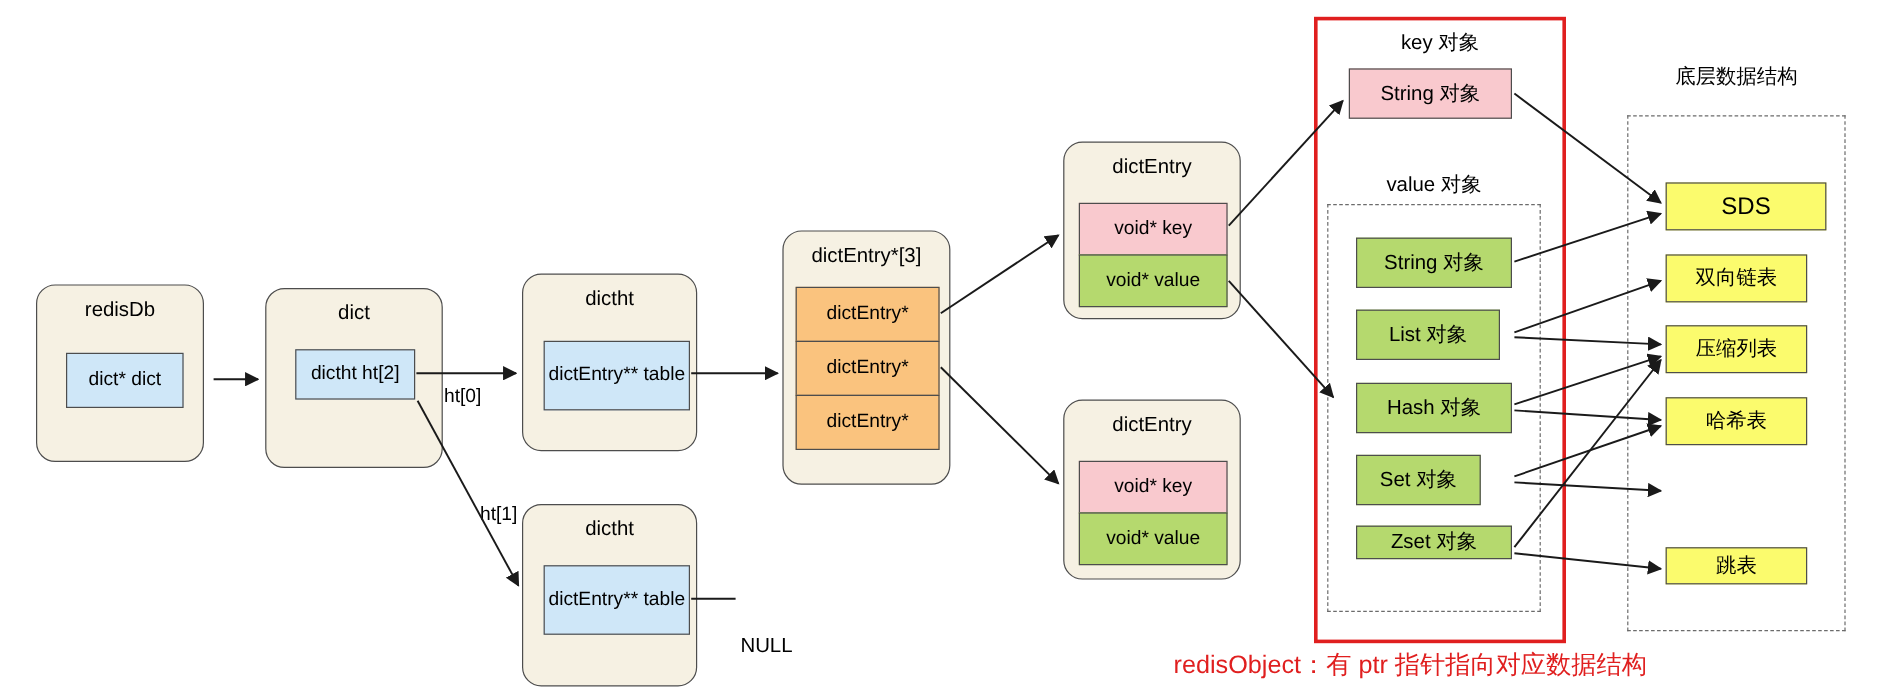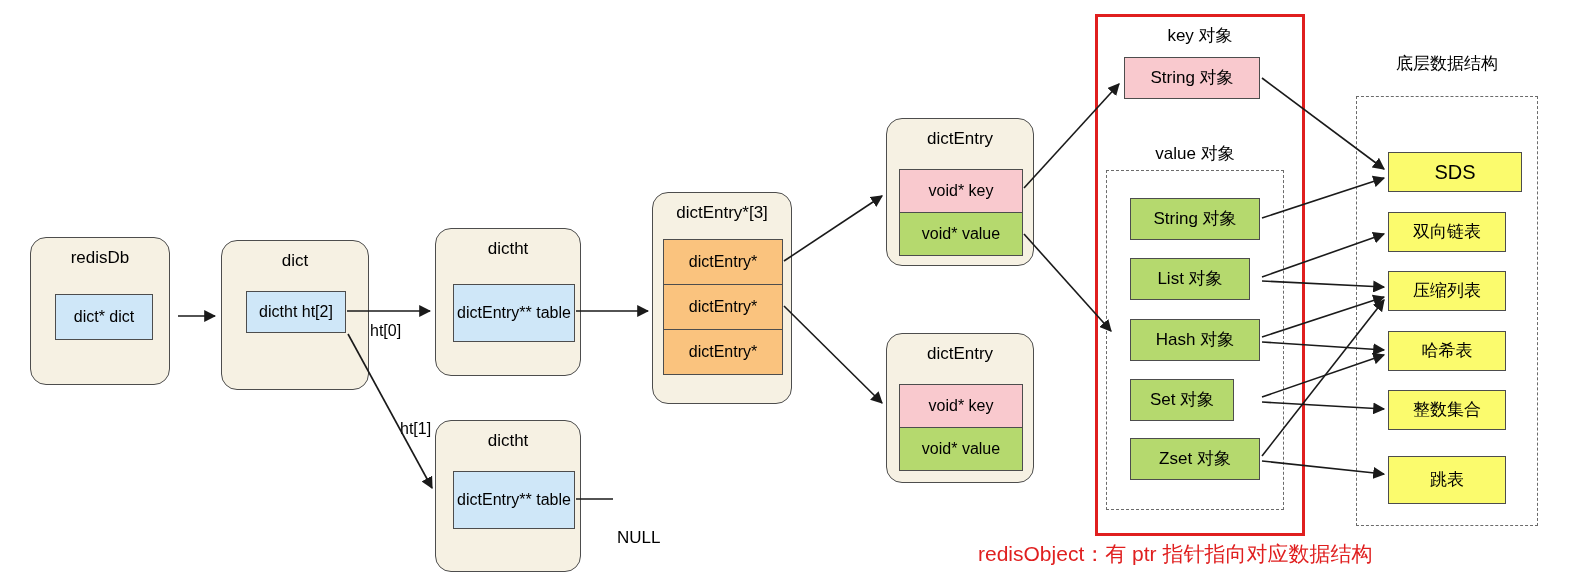--- a/index.html
+++ b/index.html
@@ -81,30 +81,29 @@
 
   <div class="sec-label" style="left:1095px; top:24px; width:210px;">key 对象</div>
   <div class="field pink" style="left:1124px; top:57px; width:136px; height:42px; font-size:17px;">String 对象</div>
 
   <div class="sec-label" style="left:1106px; top:142px; width:178px;">value 对象</div>
   <div class="dashed" style="left:1106px; top:170px; width:178px; height:340px;"></div>
   <div class="field green" style="left:1130px; top:198px; width:130px; height:42px; font-size:17px;">String 对象</div>
   <div class="field green" style="left:1130px; top:258px; width:120px; height:42px; font-size:17px;">List 对象</div>
   <div class="field green" style="left:1130px; top:319px; width:130px; height:42px; font-size:17px;">Hash 对象</div>
   <div class="field green" style="left:1130px; top:379px; width:104px; height:42px; font-size:17px;text-align:right;">Set 对象</div>
-  <div class="field green" style="left:1130px; top:438px; width:130px; height:42px; font-size:17px;">Zset 对象</div>
+  <div class="field green" style="left:1130px; top:438px; width:130px; height:28px; font-size:17px;">Zset 对象</div>
 
   <div class="sec-label" style="left:1356px; top:52px; width:182px;">底层数据结构</div>
   <div class="dashed" style="left:1356px; top:96px; width:182px; height:430px;"></div>
   <div class="field yellow" style="left:1388px; top:152px; width:134px; height:40px; font-size:20px;">SDS</div>
   <div class="field yellow" style="left:1388px; top:212px; width:118px; height:40px; font-size:17px;">双向链表</div>
   <div class="field yellow" style="left:1388px; top:271px; width:118px; height:40px; font-size:17px;">压缩列表</div>
   <div class="field yellow" style="left:1388px; top:331px; width:118px; height:40px; font-size:17px;">哈希表</div>
-  <div class="field yellow" style="left:1388px; top:390px; width:118px; height:40px; font-size:17px;">整数集合</div>
-  <div class="field yellow" style="left:1388px; top:456px; width:118px; height:48px; font-size:17px;text-align:right;">跳表</div>
+  <div class="field yellow" style="left:1388px; top:456px; width:118px; height:31px; font-size:17px;text-align:right;">跳表</div>
 
   <div class="caption" style="left:978px; top:540px;">redisObject：有 ptr 指针指向对应数据结构</div>
 
   <svg class="wires" width="1580" height="582" viewBox="0 0 1580 582">
     <defs>
       <marker id="ah" viewBox="0 0 10 10" refX="9" refY="5" markerWidth="7.5" markerHeight="7.5" orient="auto-start-reverse">
         <path d="M0,0 L10,5 L0,10 z" fill="#1a1a1a"></path>
       </marker>
     </defs>
     <line x1="178" y1="316" x2="215" y2="316" marker-end="url(#ah)"></line>

